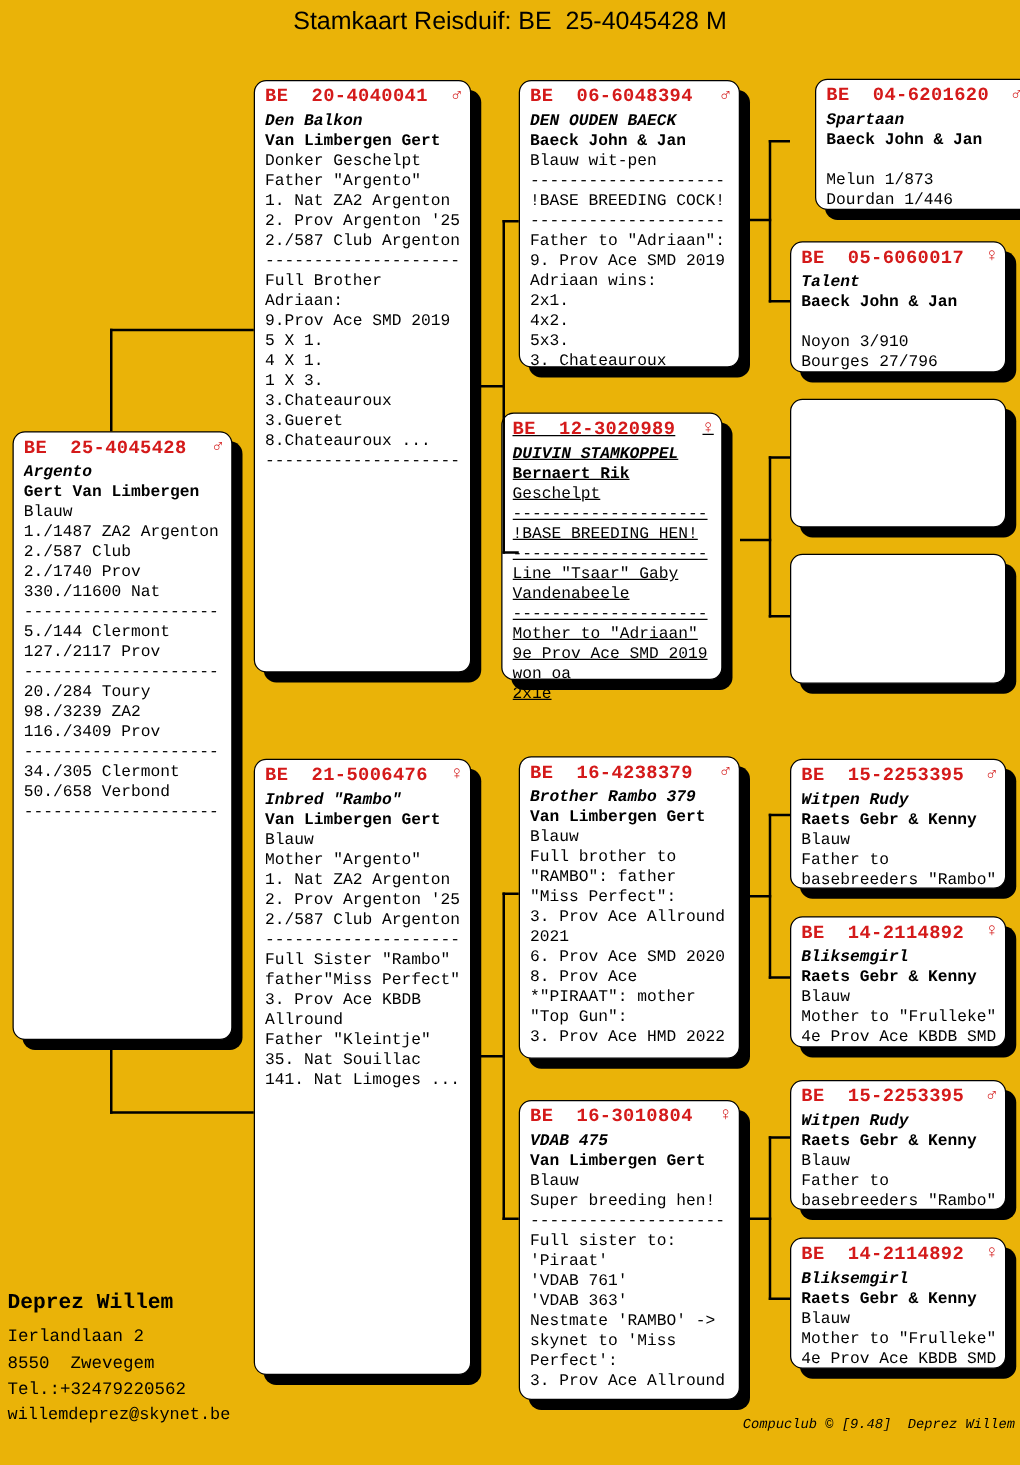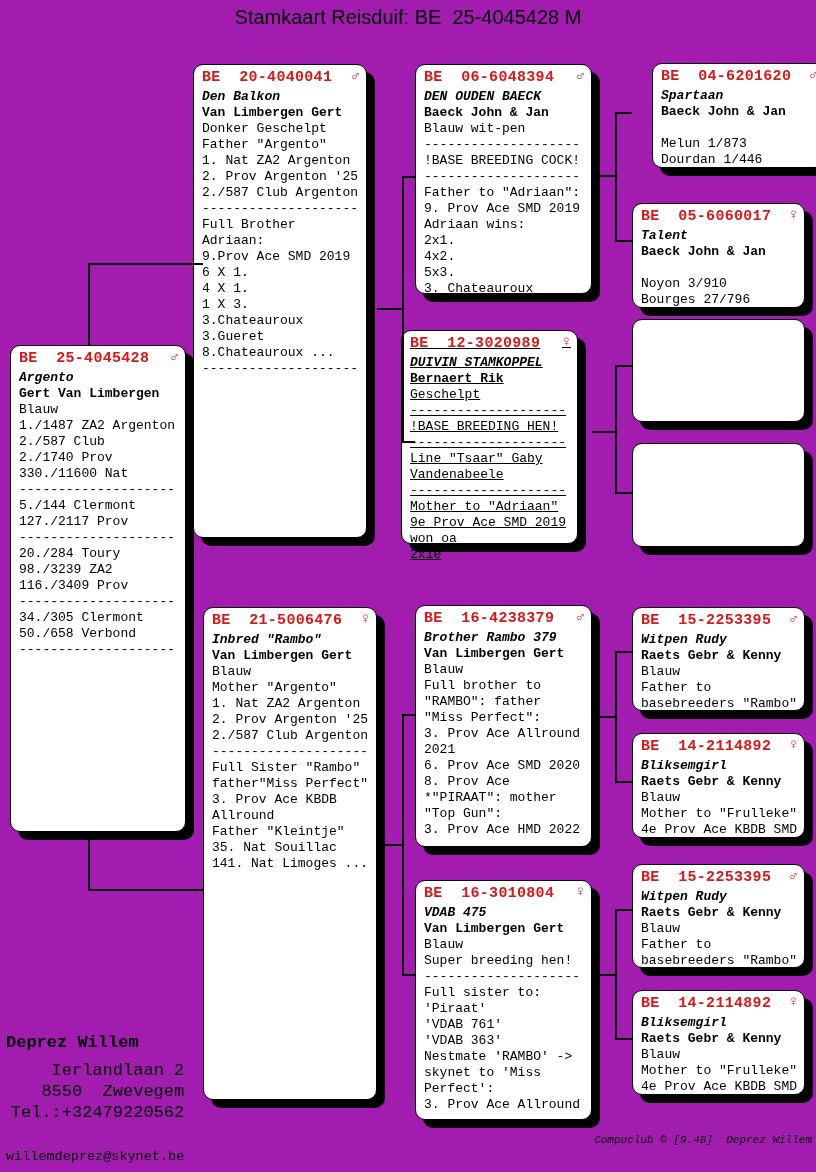--- a/index.html
+++ b/index.html
@@ -1,33 +1,33 @@
 <!DOCTYPE html>
 <html style="--red: #d41a1a;"><head>
 <meta charset="utf-8">
 <style>
   html,body{margin:0;padding:0;background:#fff;}
-  #sheet{position:relative;width:816px;height:1172px;background:#a21caf;overflow:hidden;
+  #sheet{position:relative;width:816px;height:1172px;background:#eab308;overflow:hidden;
          font-family:"Liberation Mono","DejaVu Sans Mono",monospace;color:#000;}
   .title{position:absolute;left:0;top:6px;width:100%;text-align:center;
          font-family:"Liberation Sans","DejaVu Sans",sans-serif;font-size:20px;color:#000;white-space:pre;}
   .card{position:absolute;background:#fff;border:1.6px solid #000;border-radius:10px;
         box-shadow:8px 8px 0 0 #000;box-sizing:border-box;padding:4px 4px 0 8px;}
   .box-head{display:flex;justify-content:space-between;align-items:flex-start;height:20px;}
   .ring{color:var(--red,#d41a1a);font-weight:bold;font-size:15px;white-space:pre;letter-spacing:.3px;}
   .sex{color:var(--red,#d41a1a);font-size:15px;font-weight:bold;line-height:15px;padding-right:2px;}
   .lines{font-size:13px;}
   .line{height:16px;line-height:16px;white-space:pre;overflow:hidden;}
   .l-bi{font-weight:bold;font-style:italic;}
   .l-b{font-weight:bold;}
   .cline{position:absolute;background:#000;}
   .owner{position:absolute;left:6px;top:1033px;}
   .owner-name{font-size:17px;font-weight:bold;white-space:pre;margin-bottom:8px;}
-  .owner-line{font-size:17px;line-height:21px;white-space:pre;text-align:right;}
-  .owner-email{font-size:13.5px;white-space:pre;margin-top:26px;}
+  .owner-line{font-size:14px;line-height:21px;white-space:pre;}
+  .owner-email{font-size:13.5px;white-space:pre;margin-top:2px;}
   .credit{position:absolute;right:4px;top:1134px;font-size:11px;font-style:italic;white-space:pre;}
 </style>
 </head>
 <body>
 
 <div id="sheet">
   <div class="title">Stamkaart Reisduif: BE  25-4045428 M</div>
 
   <div class="card" style="left:10px;top:345px;width:176px;height:487px;">
     <div class="box-head">
@@ -49,38 +49,38 @@
         <div class="line">20./284 Toury</div>
         <div class="line">98./3239 ZA2</div>
         <div class="line">116./3409 Prov</div>
         <div class="line">--------------------</div>
         <div class="line">34./305 Clermont</div>
         <div class="line">50./658 Verbond</div>
         <div class="line">--------------------</div>
       </div>
   </div>
 
-  <div class="card" style="left:193px;top:64px;width:174px;height:474px;">
+  <div class="card" style="left:203px;top:64px;width:174px;height:474px;">
     <div class="box-head">
       <span class="ring">BE  20-4040041</span>
       <span class="sex">♂</span>
     </div>
     <div class="lines">
         <div class="line l-bi">Den Balkon</div>
         <div class="line l-b">Van Limbergen Gert</div>
         <div class="line">Donker Geschelpt</div>
         <div class="line">Father "Argento"</div>
         <div class="line">1. Nat ZA2 Argenton</div>
         <div class="line">2. Prov Argenton '25</div>
         <div class="line">2./587 Club Argenton</div>
         <div class="line">--------------------</div>
         <div class="line">Full Brother</div>
         <div class="line">Adriaan:</div>
         <div class="line">9.Prov Ace SMD 2019</div>
-        <div class="line">6 X 1.</div>
+        <div class="line">5 X 1.</div>
         <div class="line">4 X 1.</div>
         <div class="line">1 X 3.</div>
         <div class="line">3.Chateauroux</div>
         <div class="line">3.Gueret</div>
         <div class="line">8.Chateauroux ...</div>
         <div class="line">--------------------</div>
       </div>
   </div>
   <div class="card" style="left:203px;top:607px;width:174px;height:493px;">
     <div class="box-head">
@@ -197,21 +197,21 @@
       <span class="sex">♂</span>
     </div>
     <div class="lines">
         <div class="line l-bi">Spartaan</div>
         <div class="line l-b">Baeck John &amp; Jan</div>
         <div class="line"></div>
         <div class="line">Melun 1/873</div>
         <div class="line">Dourdan 1/446</div>
       </div>
   </div>
-  <div class="card" style="left:632px;top:203px;width:173px;height:105px;">
+  <div class="card" style="left:632px;top:193px;width:173px;height:105px;">
     <div class="box-head">
       <span class="ring">BE  05-6060017</span>
       <span class="sex">♀</span>
     </div>
     <div class="lines">
         <div class="line l-bi">Talent</div>
         <div class="line l-b">Baeck John &amp; Jan</div>
         <div class="line"></div>
         <div class="line">Noyon 3/910</div>
         <div class="line">Bourges 27/796</div>

